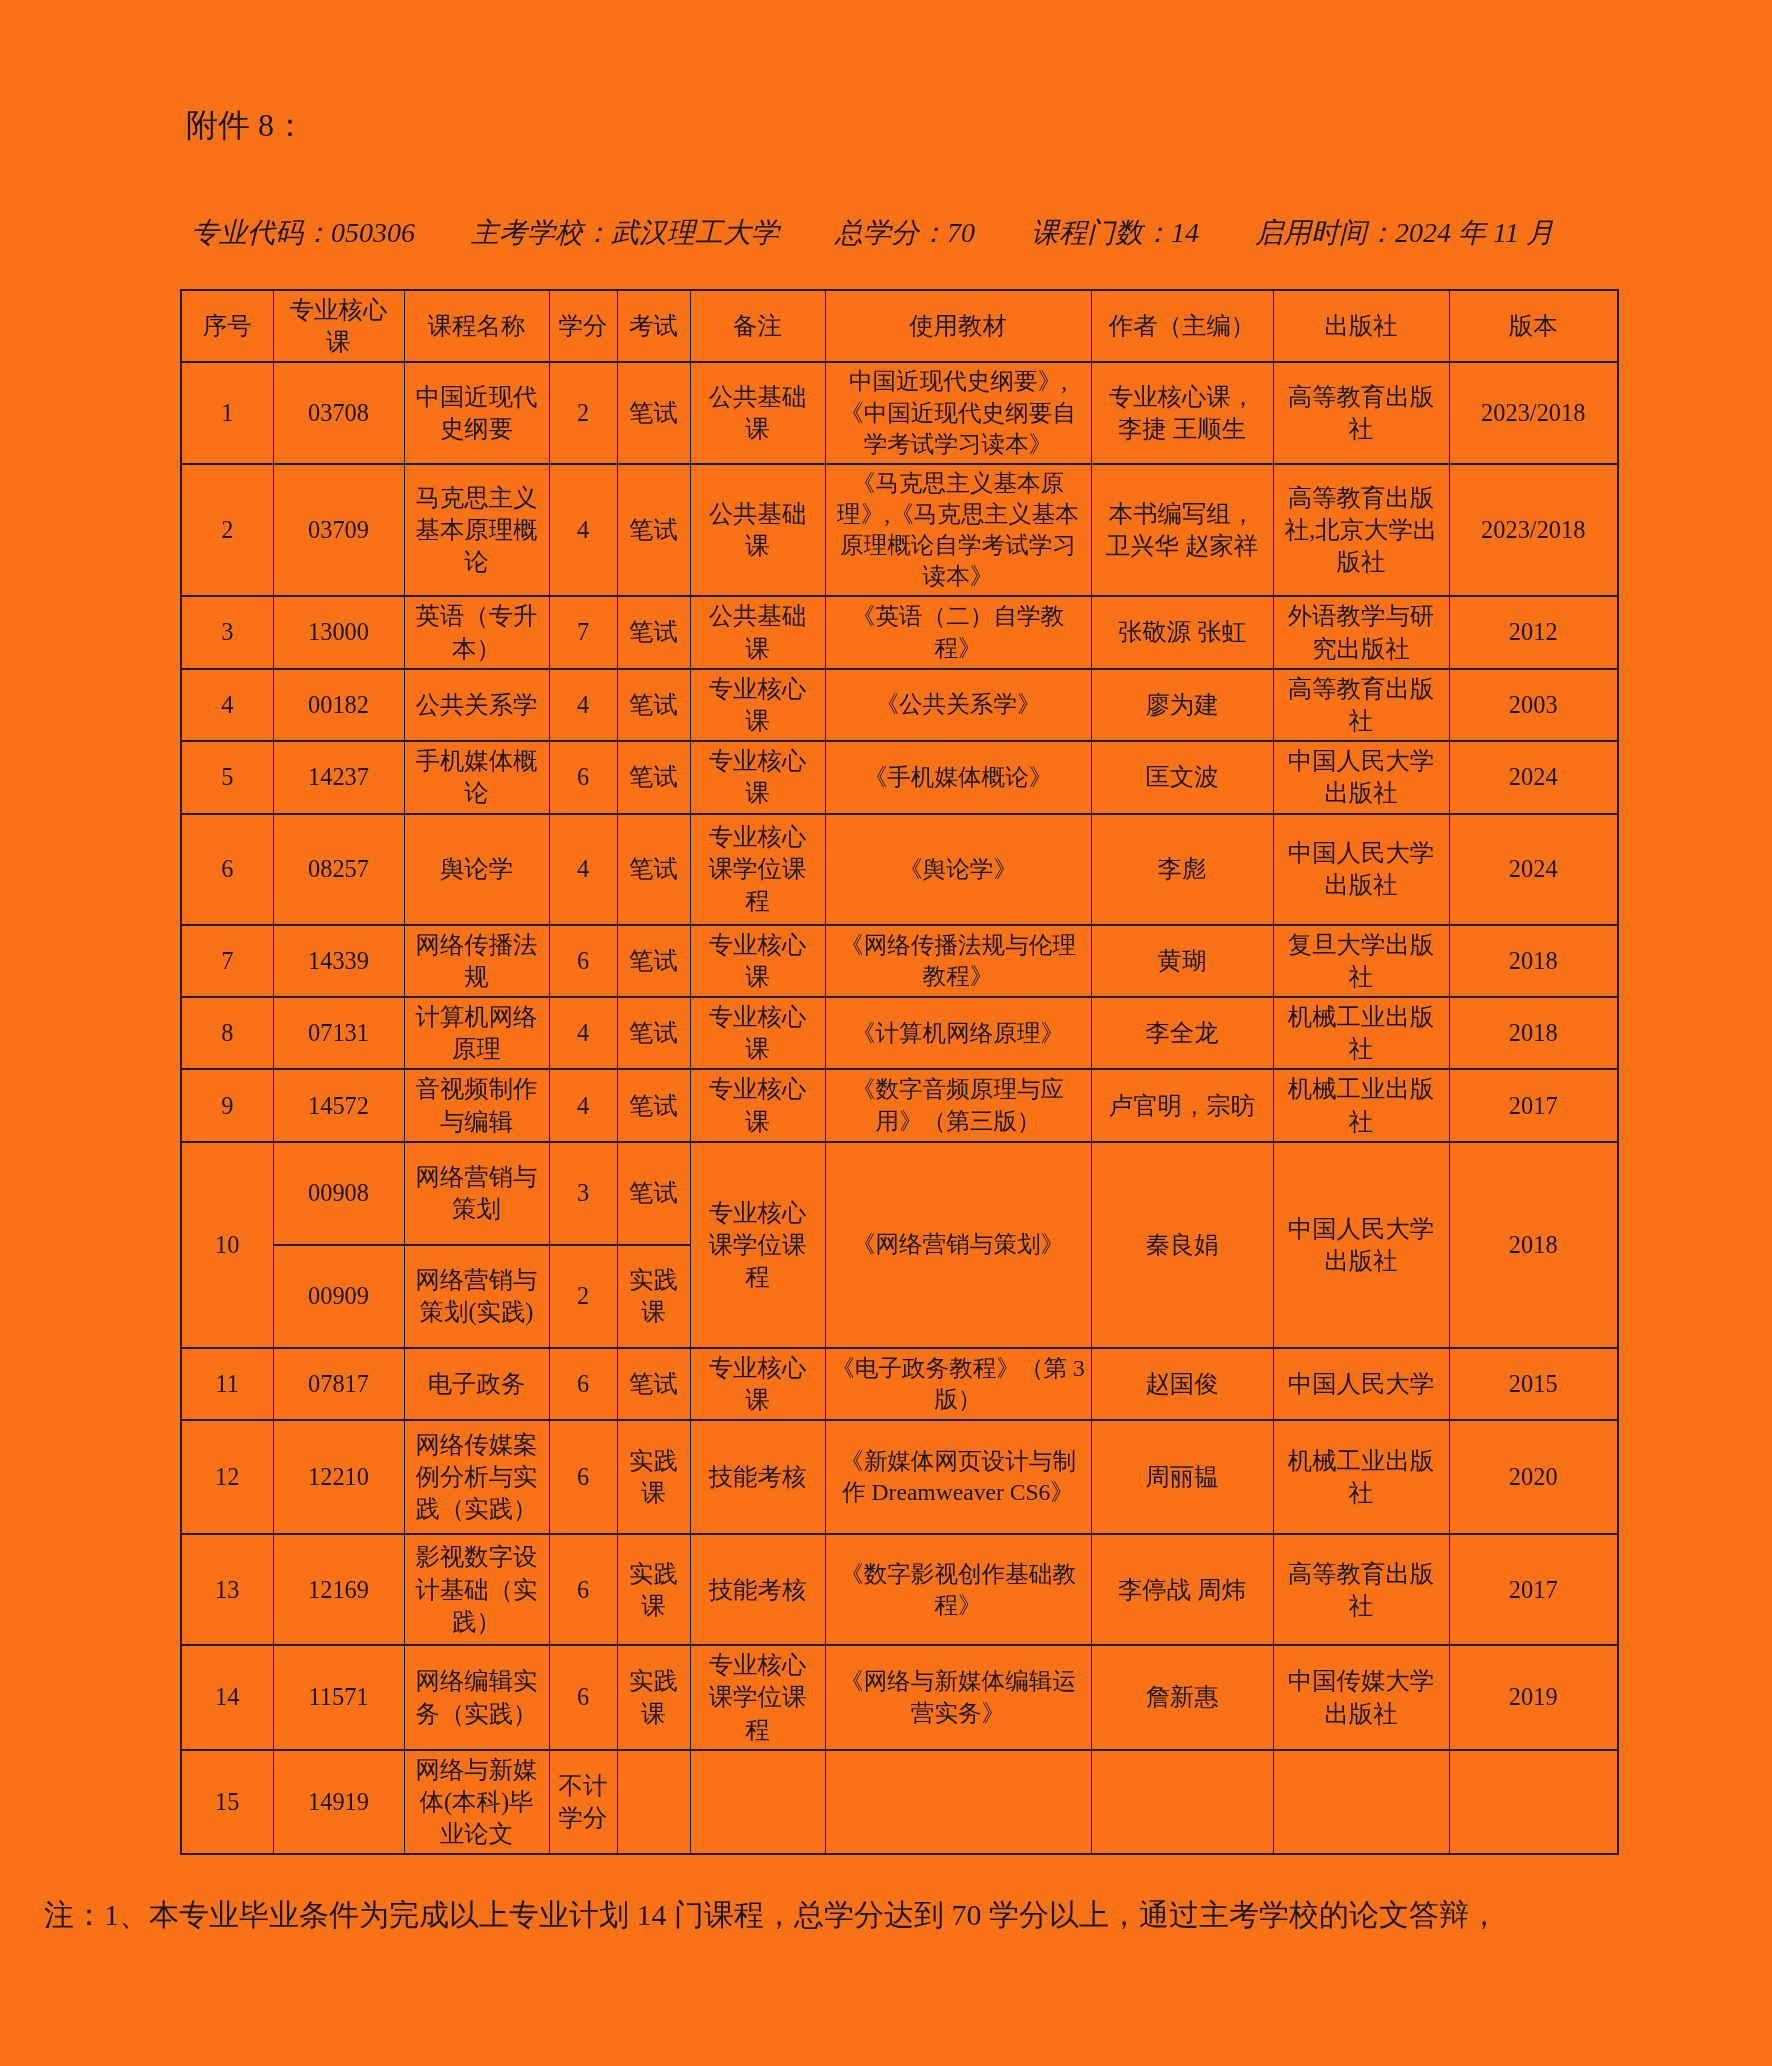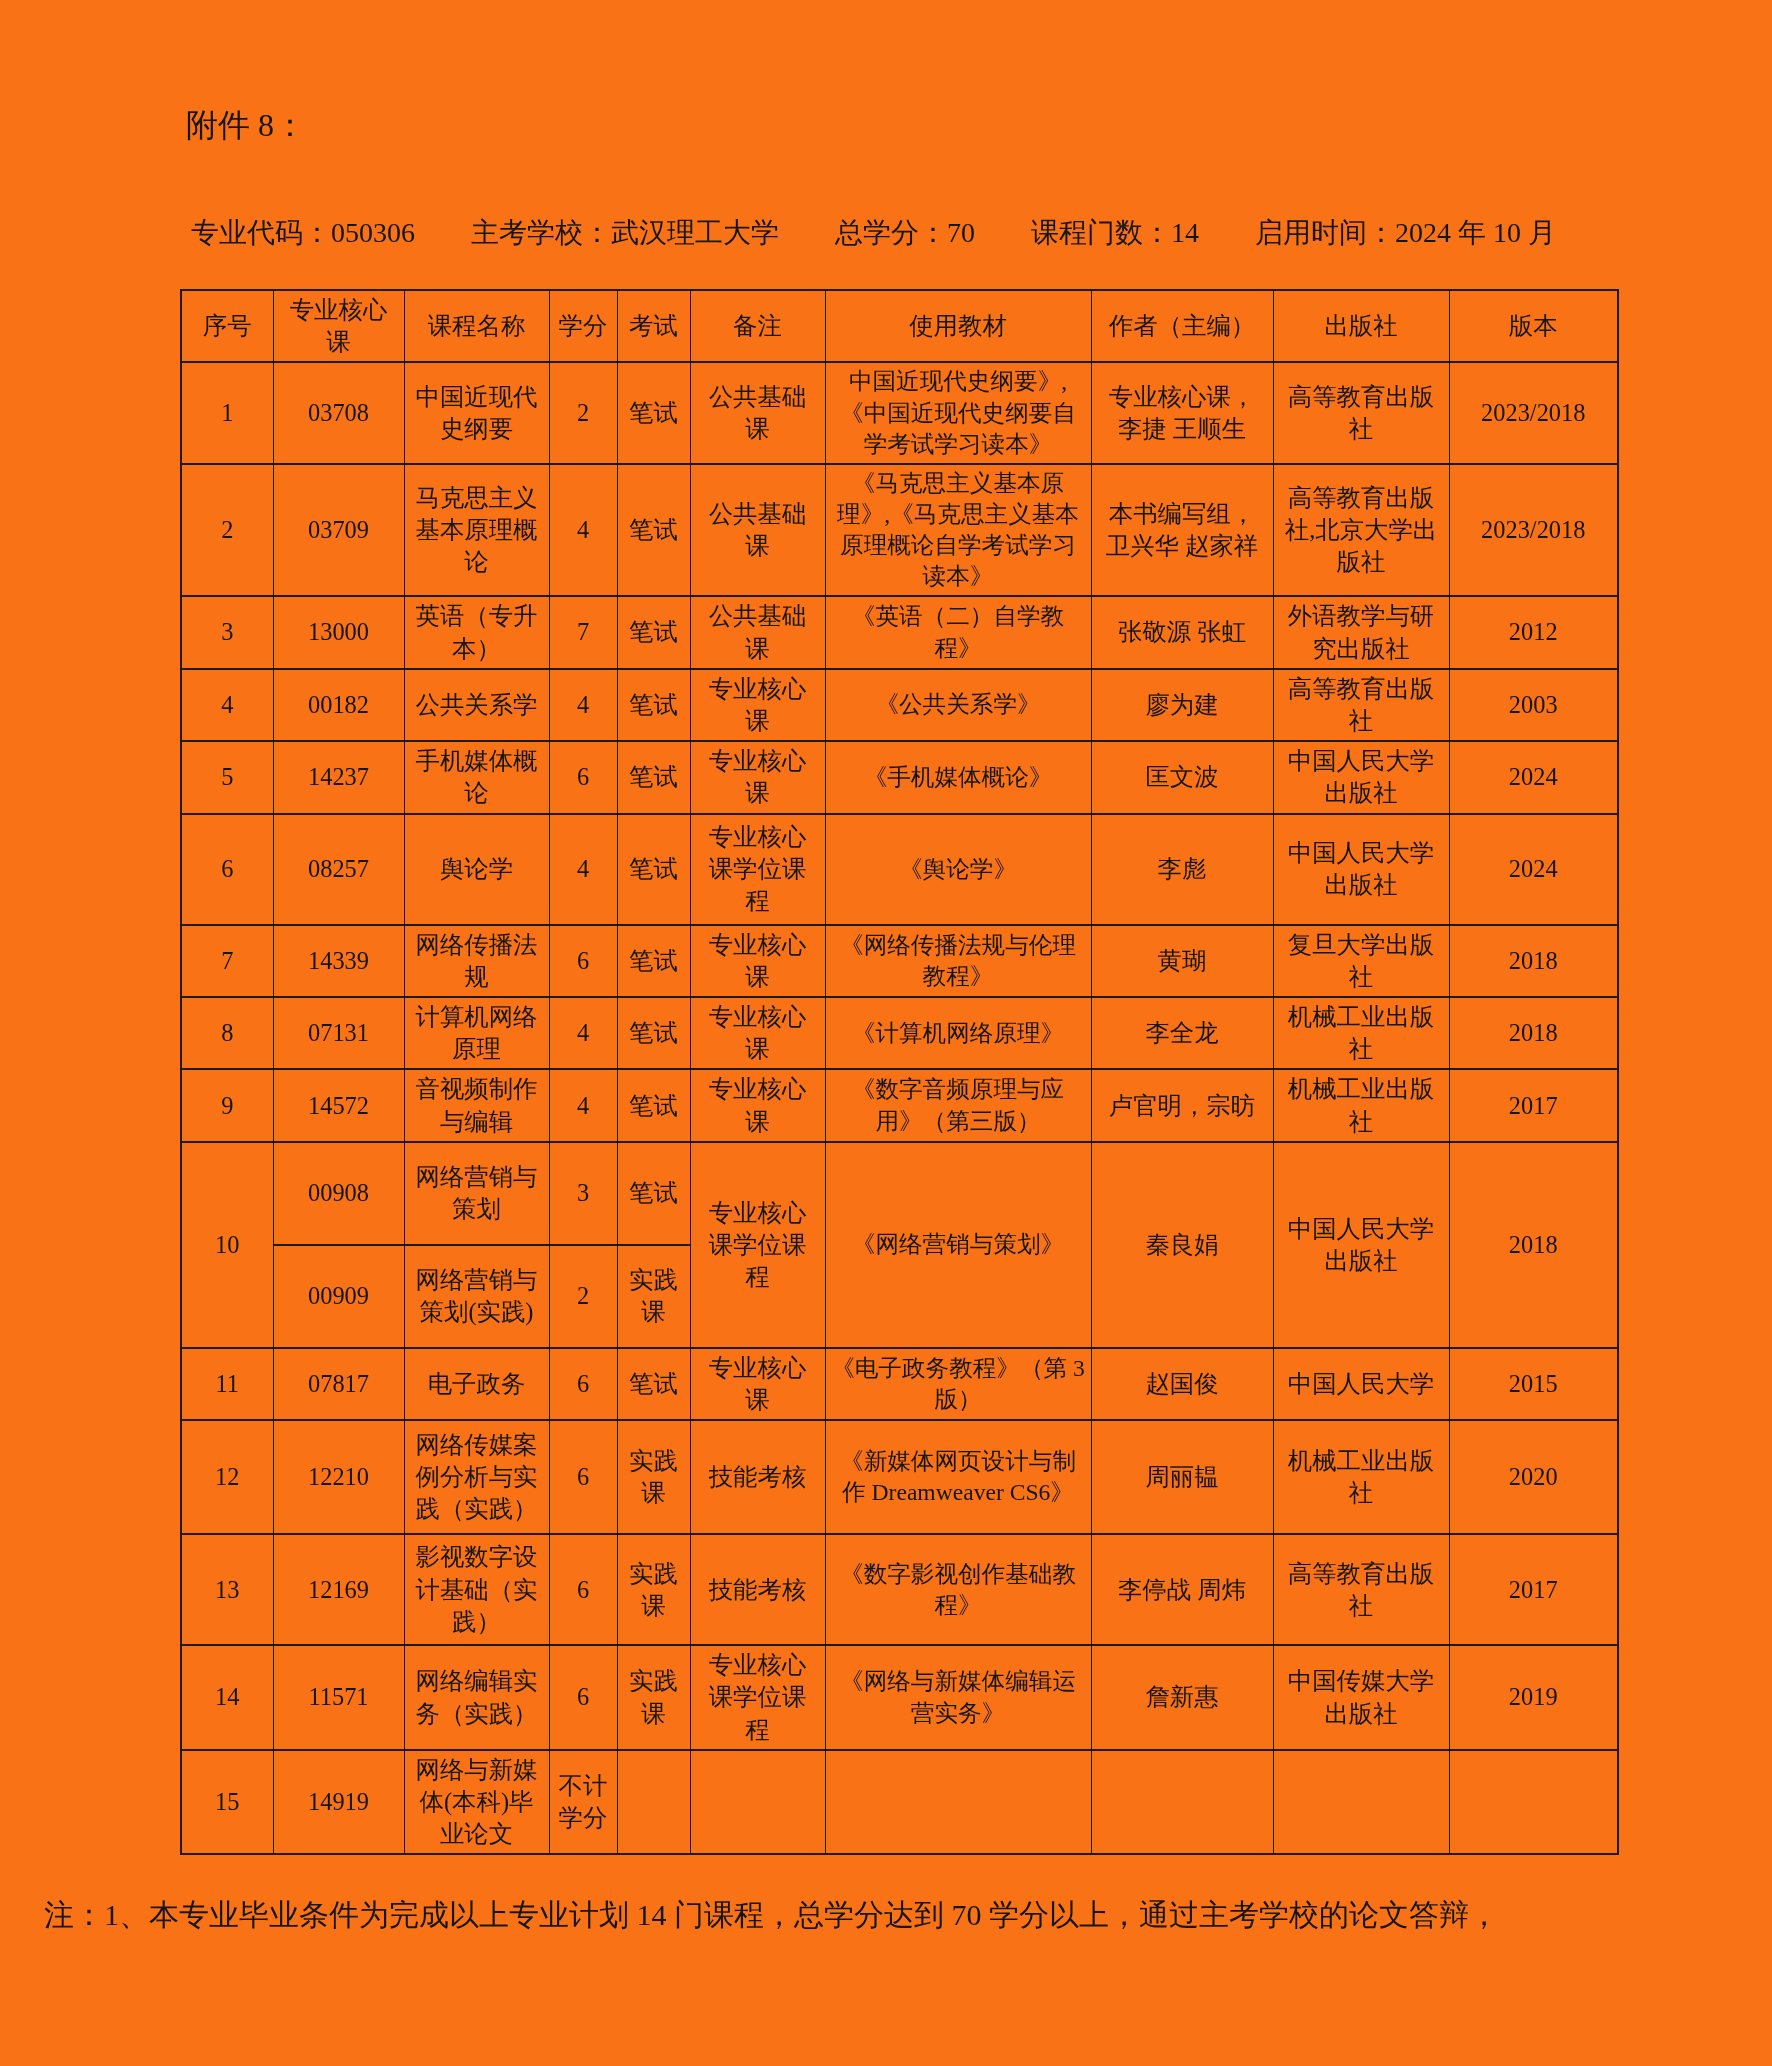--- a/index.html
+++ b/index.html
@@ -9,21 +9,21 @@
     background:#f97316; color:#161616;
     font-family:"Liberation Serif","DejaVu Serif",serif;
     box-sizing:border-box;
     padding-top:104px;
     overflow:hidden;
   }
   .attachment { font-size:32px; margin-left:186px; }
   .doc-title { font-size:32.5px; font-weight:bold; text-align:center; margin-top:47px; letter-spacing:0.7px; }
   .meta-row {
     display:flex; gap:56px; white-space:nowrap;
-    margin:66px 0 0 191px; font-size:28px;
+    margin:66px 0 0 191px; font-size:28px;font-style:italic;
   }
   .meta-item span { display:inline; }
 
   table.course {
     border-collapse:collapse; table-layout:fixed;
     width:1438px; margin:37px 12px 0 180px;
     border:2.2px solid #1b1b1b;
   }
   th, td {
     border-left:1.5px solid #1b1b1b; border-right:1.5px solid #1b1b1b;
@@ -51,21 +51,21 @@
 <div class="page">
 
   <div class="attachment">附件 8：</div>
 
 
   <div class="meta-row">
     <div class="meta-item"><span>专业代码：</span><span>050306</span></div>
     <div class="meta-item"><span>主考学校：</span><span>武汉理工大学</span></div>
     <div class="meta-item"><span>总学分：</span><span>70</span></div>
     <div class="meta-item"><span>课程门数：</span><span>14</span></div>
-    <div class="meta-item"><span>启用时间：</span><span>2024 年 10 月</span></div>
+    <div class="meta-item"><span>启用时间：</span><span>2024 年 11 月</span></div>
   </div>
 
   <table class="course">
     <colgroup>
       <col style="width:92px">
         <col style="width:131px">
         <col style="width:145px">
         <col style="width:68px">
         <col style="width:73px">
       <col style="width:135px">

